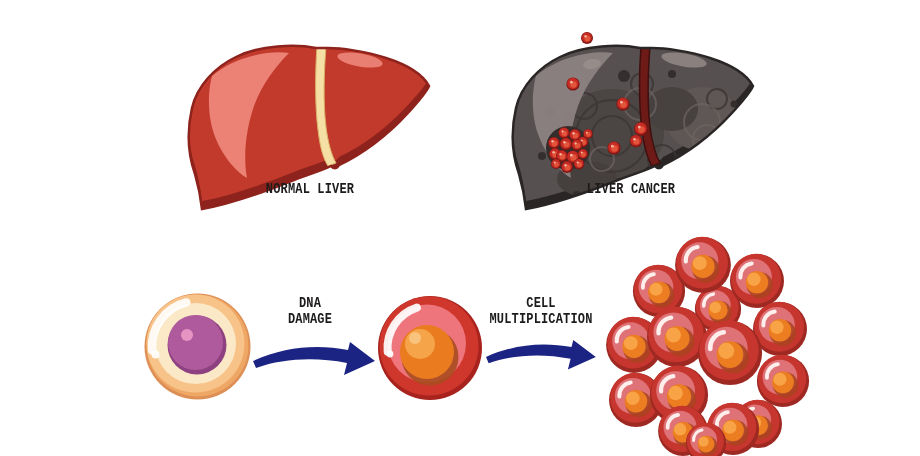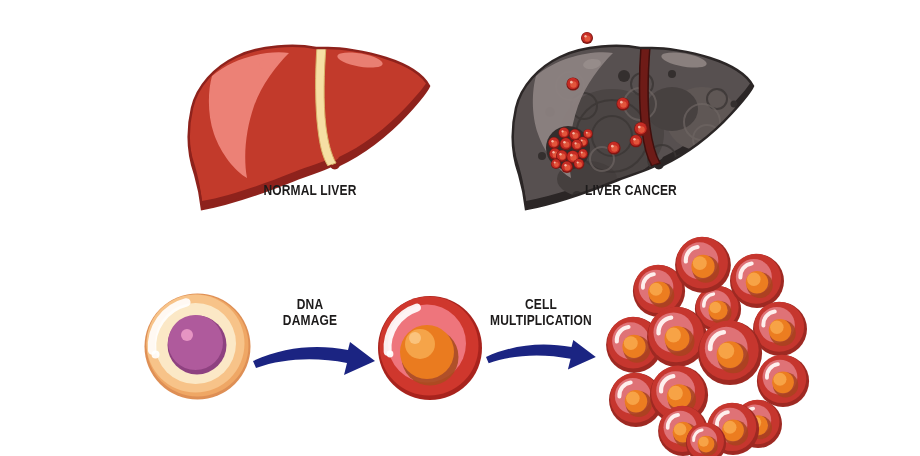--- a/index.html
+++ b/index.html
@@ -1,18 +1,18 @@
 <!DOCTYPE html>
 <html><head>
 <meta charset="utf-8">
 <style>
   html,body{margin:0;padding:0;background:#fff;}
   .canvas{
     position:relative;width:825px;height:456px;background:#FFFFFF;
-    overflow:hidden;font-family:Liberation Sans, sans-serif;
+    overflow:hidden;font-family:Liberation Mono, monospace;
   }
   .art{position:absolute;left:0;top:0;}
   .lbl{
     position:absolute;width:200px;text-align:center;
     font-weight:700;font-size:15px;line-height:16px;letter-spacing:.2px;
     color:#1D1B1B;white-space:nowrap;
     transform:scaleX(.8);transform-origin:center top;
   }
 </style>
 </head>

